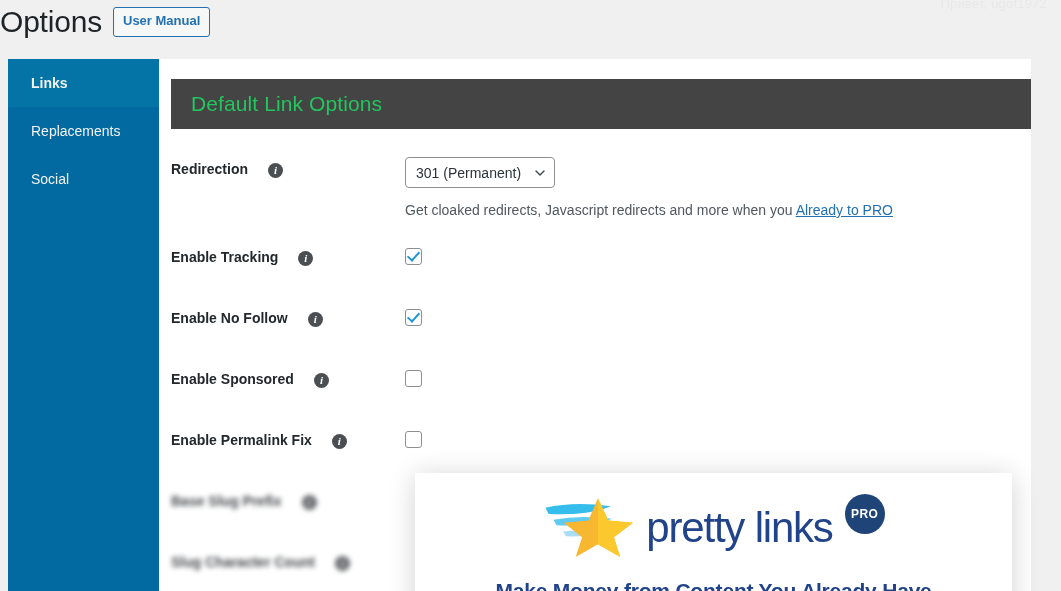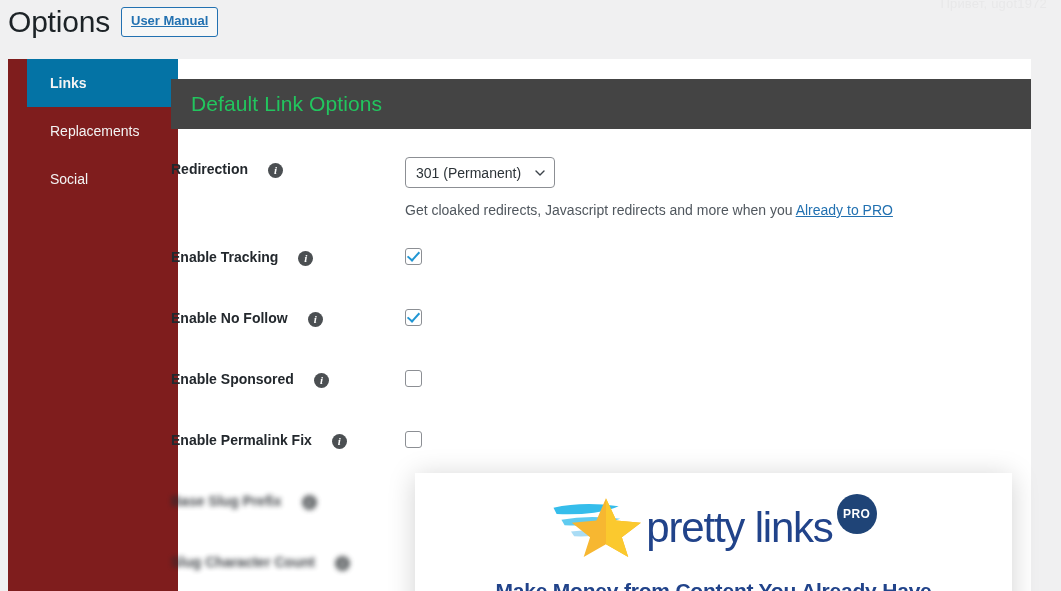--- a/index.html
+++ b/index.html
@@ -20,21 +20,21 @@
     font-size: 13px;
     color: #e8e8e9;
     letter-spacing: .2px;
     white-space: nowrap;
     user-select: none;
   }
 
   
   .page-head {
     position: absolute;
-    left: 8px; top: 0px;
+    left: 0; top: 0px;
     display: flex;
     align-items: center;
     gap: 11px;
     height: 44px;
   }
   .page-title {
     font-size: 30px;
     font-weight: 400;
     color: #1d2327;
     line-height: 1.2;
@@ -44,40 +44,38 @@
     display: inline-block;
     border: 1px solid #2271b1;
     background: #f6f7f7;
     color: #2271b1;
     font-size: 13px;
     font-weight: 600;
     padding: 4px 9px 5px;
     border-radius: 3px;
     line-height: 1.4;
     cursor: pointer;
-    text-decoration: underline;
   }
 
   
   .admin-wrap {
     position: absolute;
     left: 8px; top: 59px;
     width: 1023px;
     height: 532px;
     background: #ffffff;
   }
 
   
   .side-nav {
     position: absolute;
     left: 0; top: 0;
     width: 151px;
     height: 532px;
-    background: #7f1d1d;
-    padding-left: 19px;
+    background: #0369a1;
   }
   .nav-item {
     display: block;
     height: 48px;
     line-height: 48px;
     padding-left: 23px;
     font-size: 14px;
     color: #f3f3f3;
     font-weight: 400;
     cursor: pointer;
@@ -234,20 +232,21 @@
     height: 160px;
     background: #ffffff;
     box-shadow: 0 3px 26px rgba(0,0,0,0.18);
     overflow: hidden;
     z-index: 30;
   }
   .promo-logo {
     display: flex;
     align-items: center;
     justify-content: center;
+    gap: 8px;
     padding-top: 22px;
   }
   .logo-mark { width: 96px; height: 62px; display:block; }
   .logo-word {
     font-size: 42px;
     color: #21438a;
     font-weight: 400;
     letter-spacing: -1.2px;
     line-height: 1;
     position: relative;

